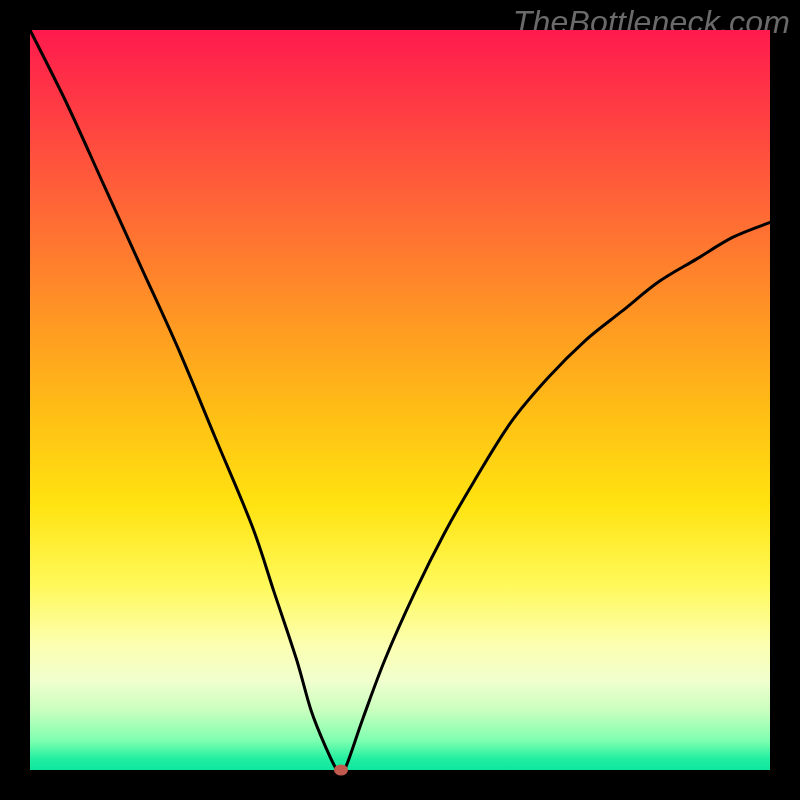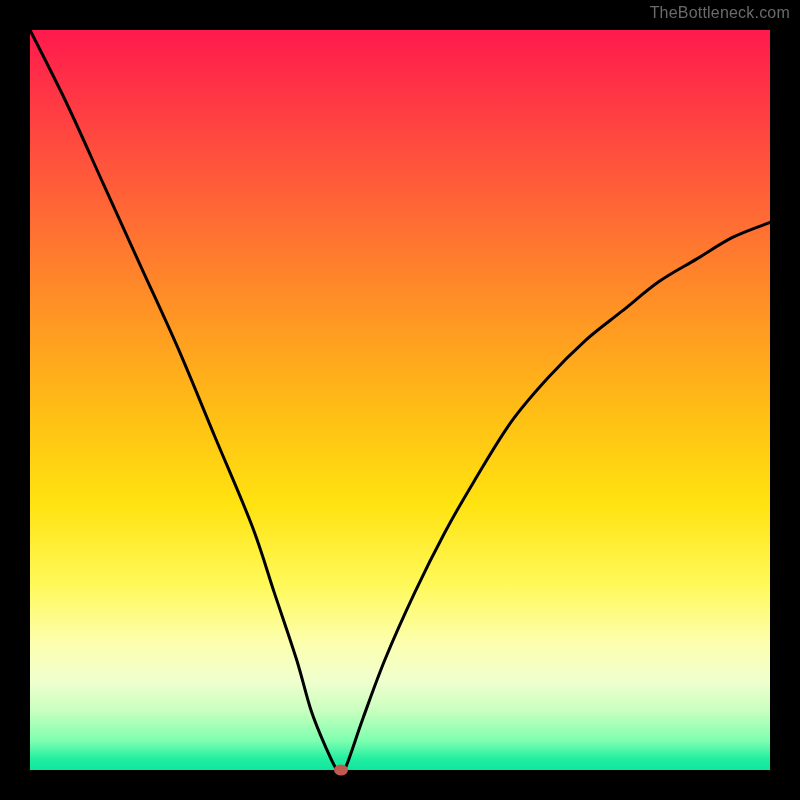--- a/index.html
+++ b/index.html
@@ -38,24 +38,25 @@
       #7fffb0 96%,
       #22eea0 98.5%,
       #0ee6a0 100%
     );
   }
   .watermark {
     position: absolute;
     top: 4px;
     right: 10px;
     color: #6a6a6a;
-    font-size: 16px;
+    font-size: 32px;
     font-weight: 400;
     letter-spacing: 0.2px;
     user-select: none;
+    font-style: italic;
   }
   svg.curve {
     position: absolute;
     left: 0;
     top: 0;
     width: 740px;
     height: 740px;
     overflow: visible;
   }
   .marker {

